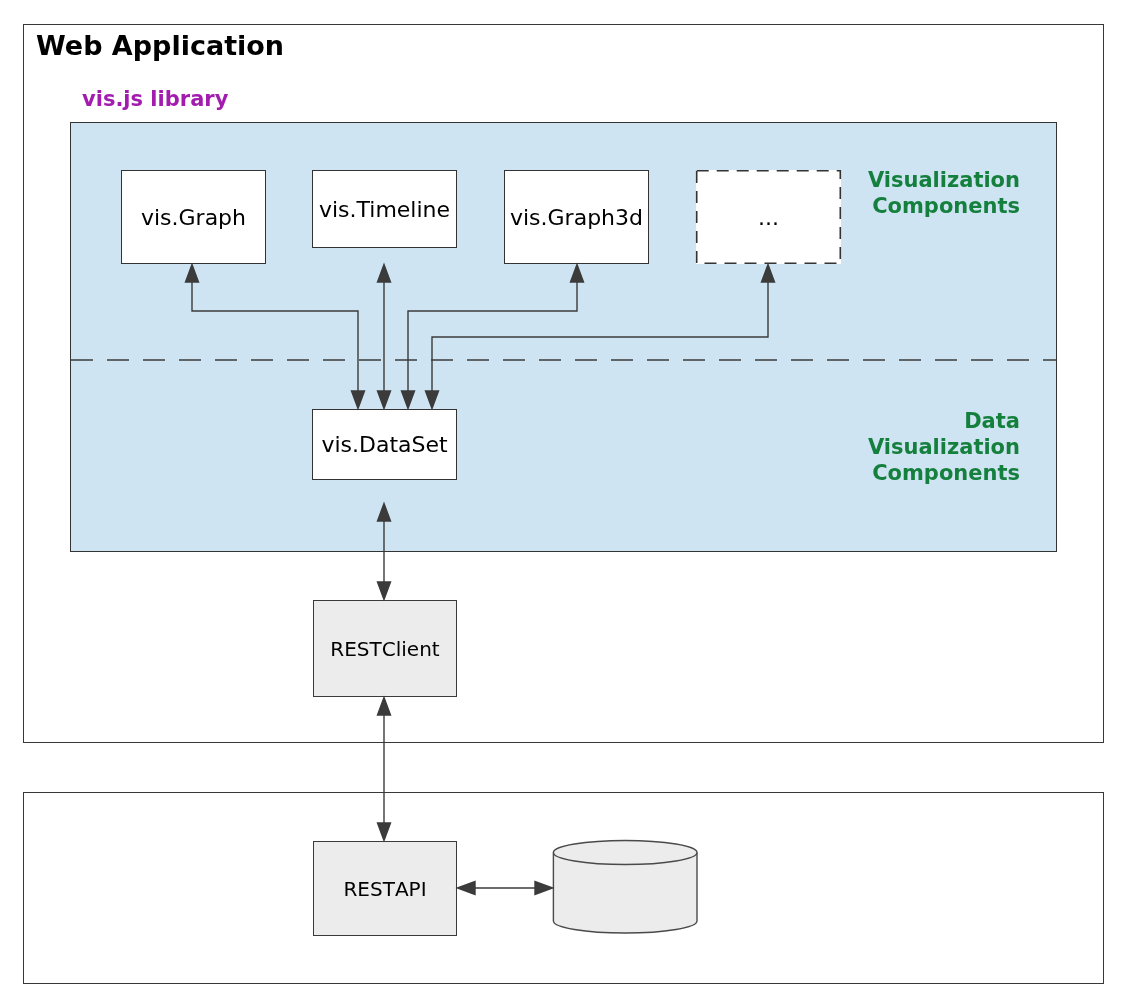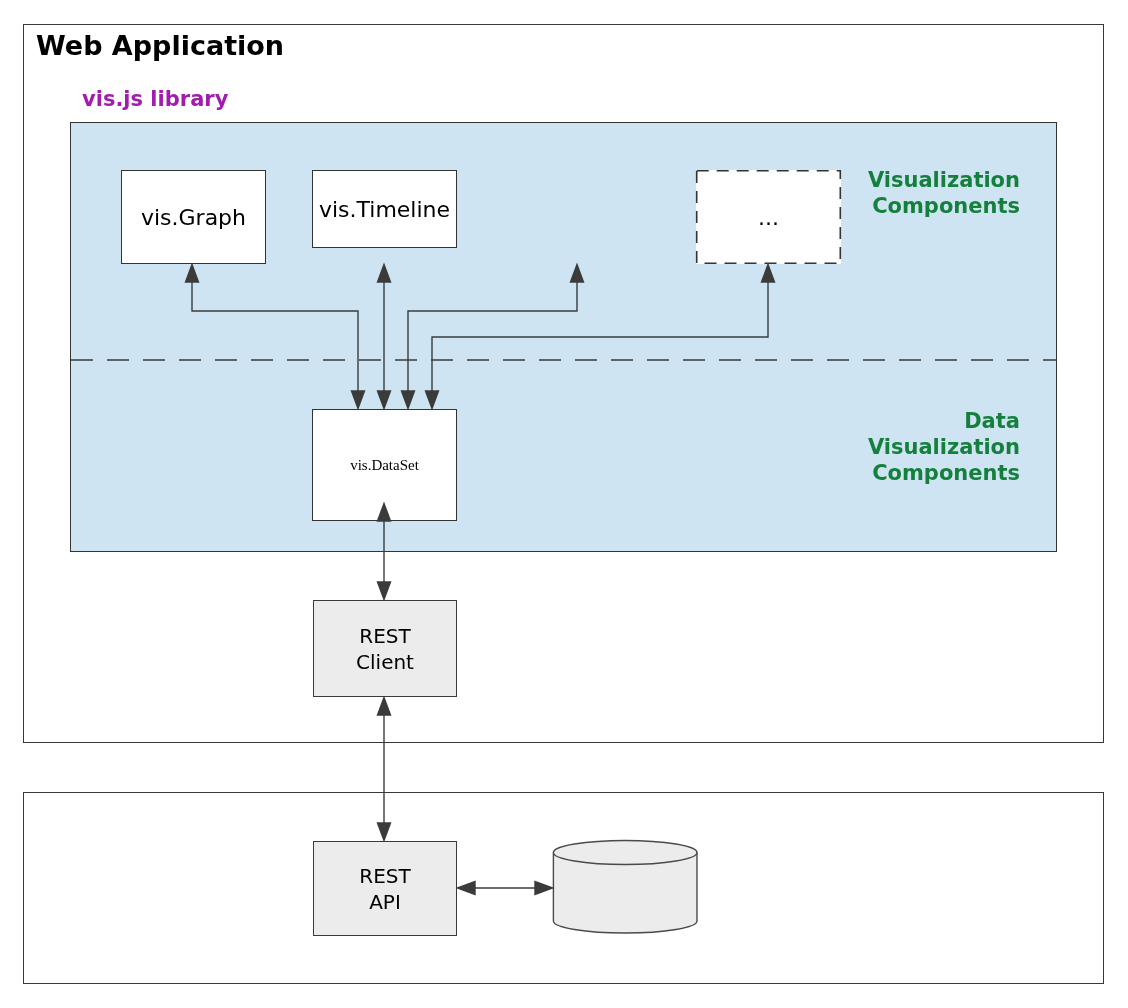--- a/index.html
+++ b/index.html
@@ -40,21 +40,20 @@
     font-size: 22px;
     color: #000000;
     z-index: 3;
   }
   .node.dashed-node { border: none; }
   .node.gray {
     background: #ececec;
     border: 1.4px solid #3a3a3a;
     font-size: 20px;
     line-height: 26px;
-    flex-direction: column;
   }
   .node span { display: block; }
 
   
   .title {
     font-weight: bold;
     font-size: 27px;
     color: #000000;
     white-space: nowrap;
     z-index: 4;
@@ -102,34 +101,35 @@
 <div class="canvas">
 
   <div class="abs outer-box" style="left:23px; top:24px; width:1081px; height:719px;"></div>
   <div class="abs title" style="left:36px; top:30px;">Web Application</div>
 
   <div class="abs sub-title" style="left:82px; top:87px;">vis.js library</div>
   <div class="abs library-box" style="left:70px; top:122px; width:987px; height:430px;"></div>
 
   <div class="abs node" style="left:121px; top:170px; width:145px; height:94px;">vis.Graph</div>
   <div class="abs node" style="left:312px; top:170px; width:145px; height:78px;">vis.Timeline</div>
+  <div class="abs node" style="left:504px; top:170px; width:145px; height:94px;">vis.Graph3d</div>
   <div class="abs node dashed-node" style="left:696px; top:170px; width:145px; height:94px;">...</div>
 
   <div class="abs side-label" style="right:108px; top:167px;">
     <span>Visualization</span>
     <span>Components</span>
   </div>
 
   <div class="abs side-label" style="right:108px; top:408px;">
     <span>Data</span>
     <span>Visualization</span>
     <span>Components</span>
   </div>
 
-  <div class="abs node" style="left:312px; top:409px; width:145px; height:112px; font-size:15px;font-family:Liberation Serif, serif;">vis.DataSet</div>
+  <div class="abs node" style="left:312px; top:409px; width:145px; height:71px; font-size:22px;">vis.DataSet</div>
 
   <div class="abs node gray" style="left:313px; top:600px; width:144px; height:97px;">
     <span>REST</span>
     <span>Client</span>
   </div>
 
   <div class="abs outer-box" style="left:23px; top:792px; width:1081px; height:192px;"></div>
 
   <div class="abs node gray" style="left:313px; top:841px; width:144px; height:95px; z-index:3;">
     <span>REST</span>

